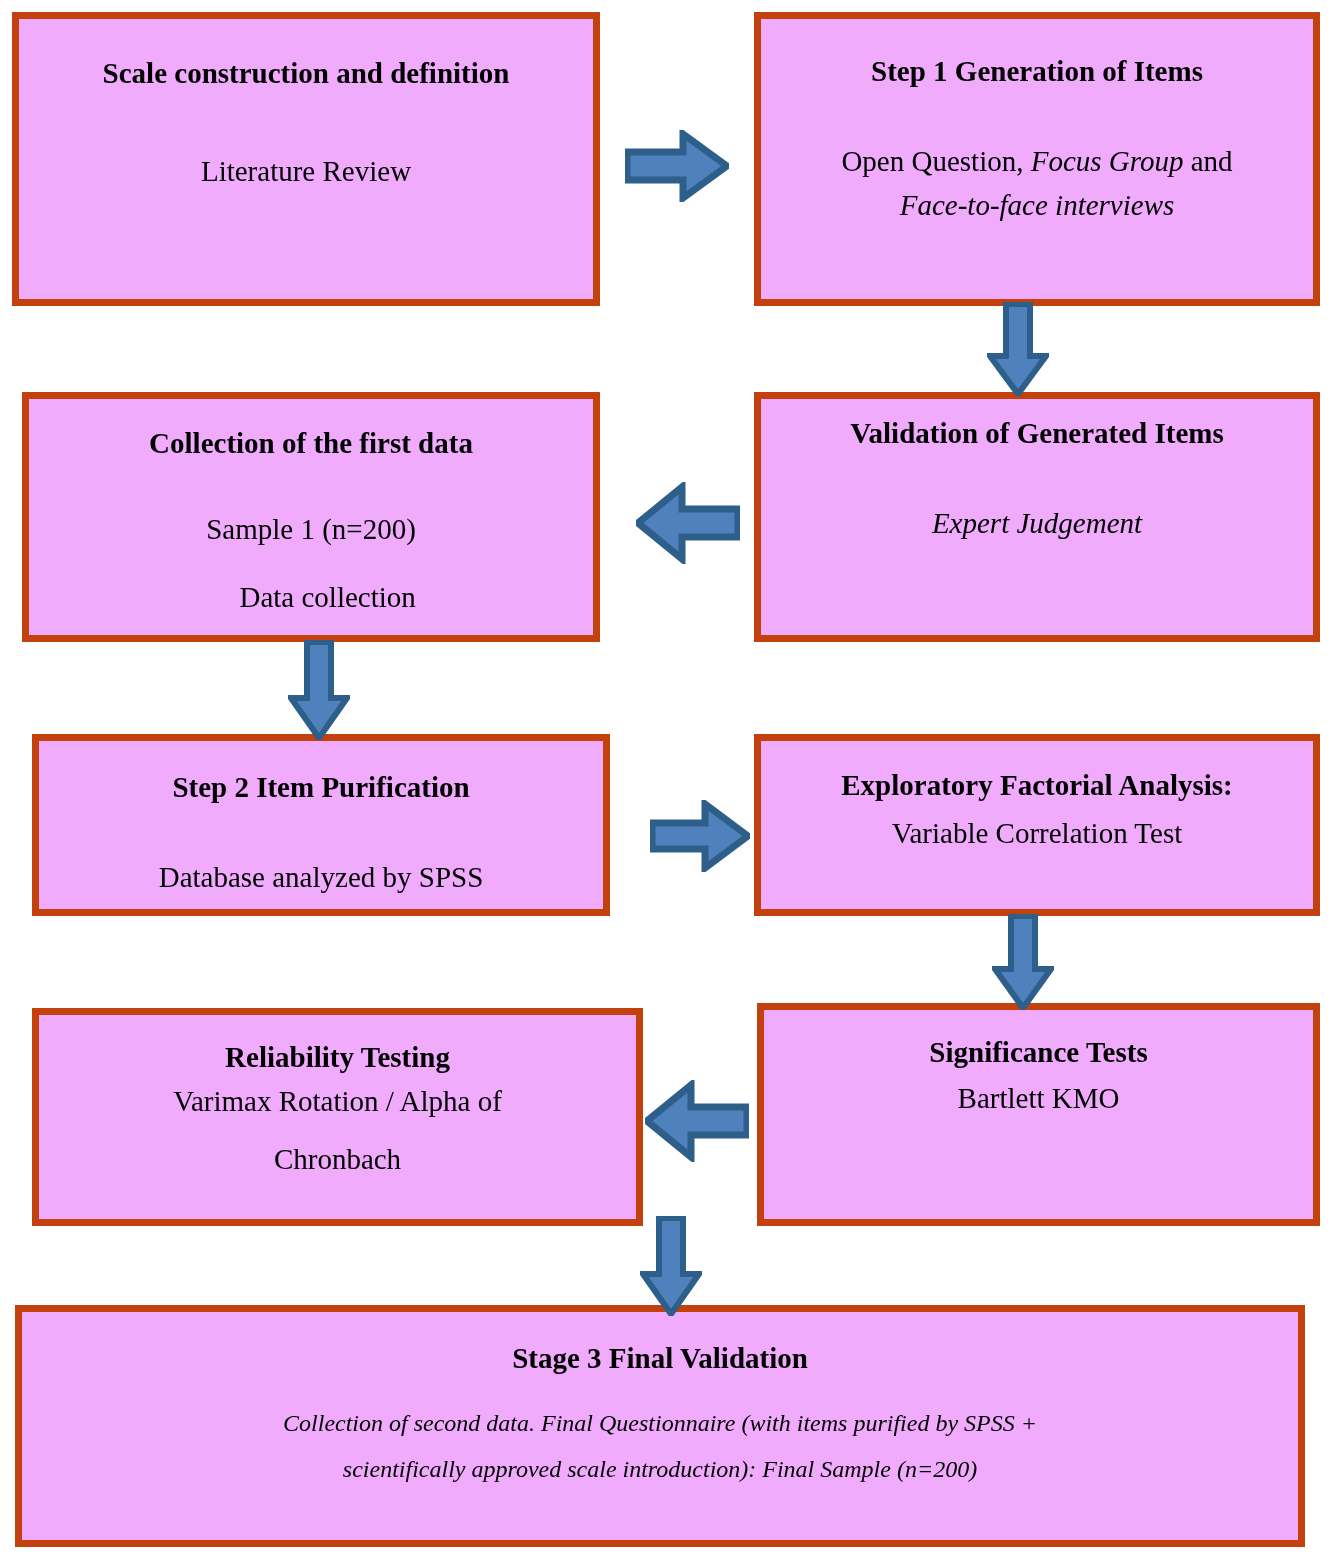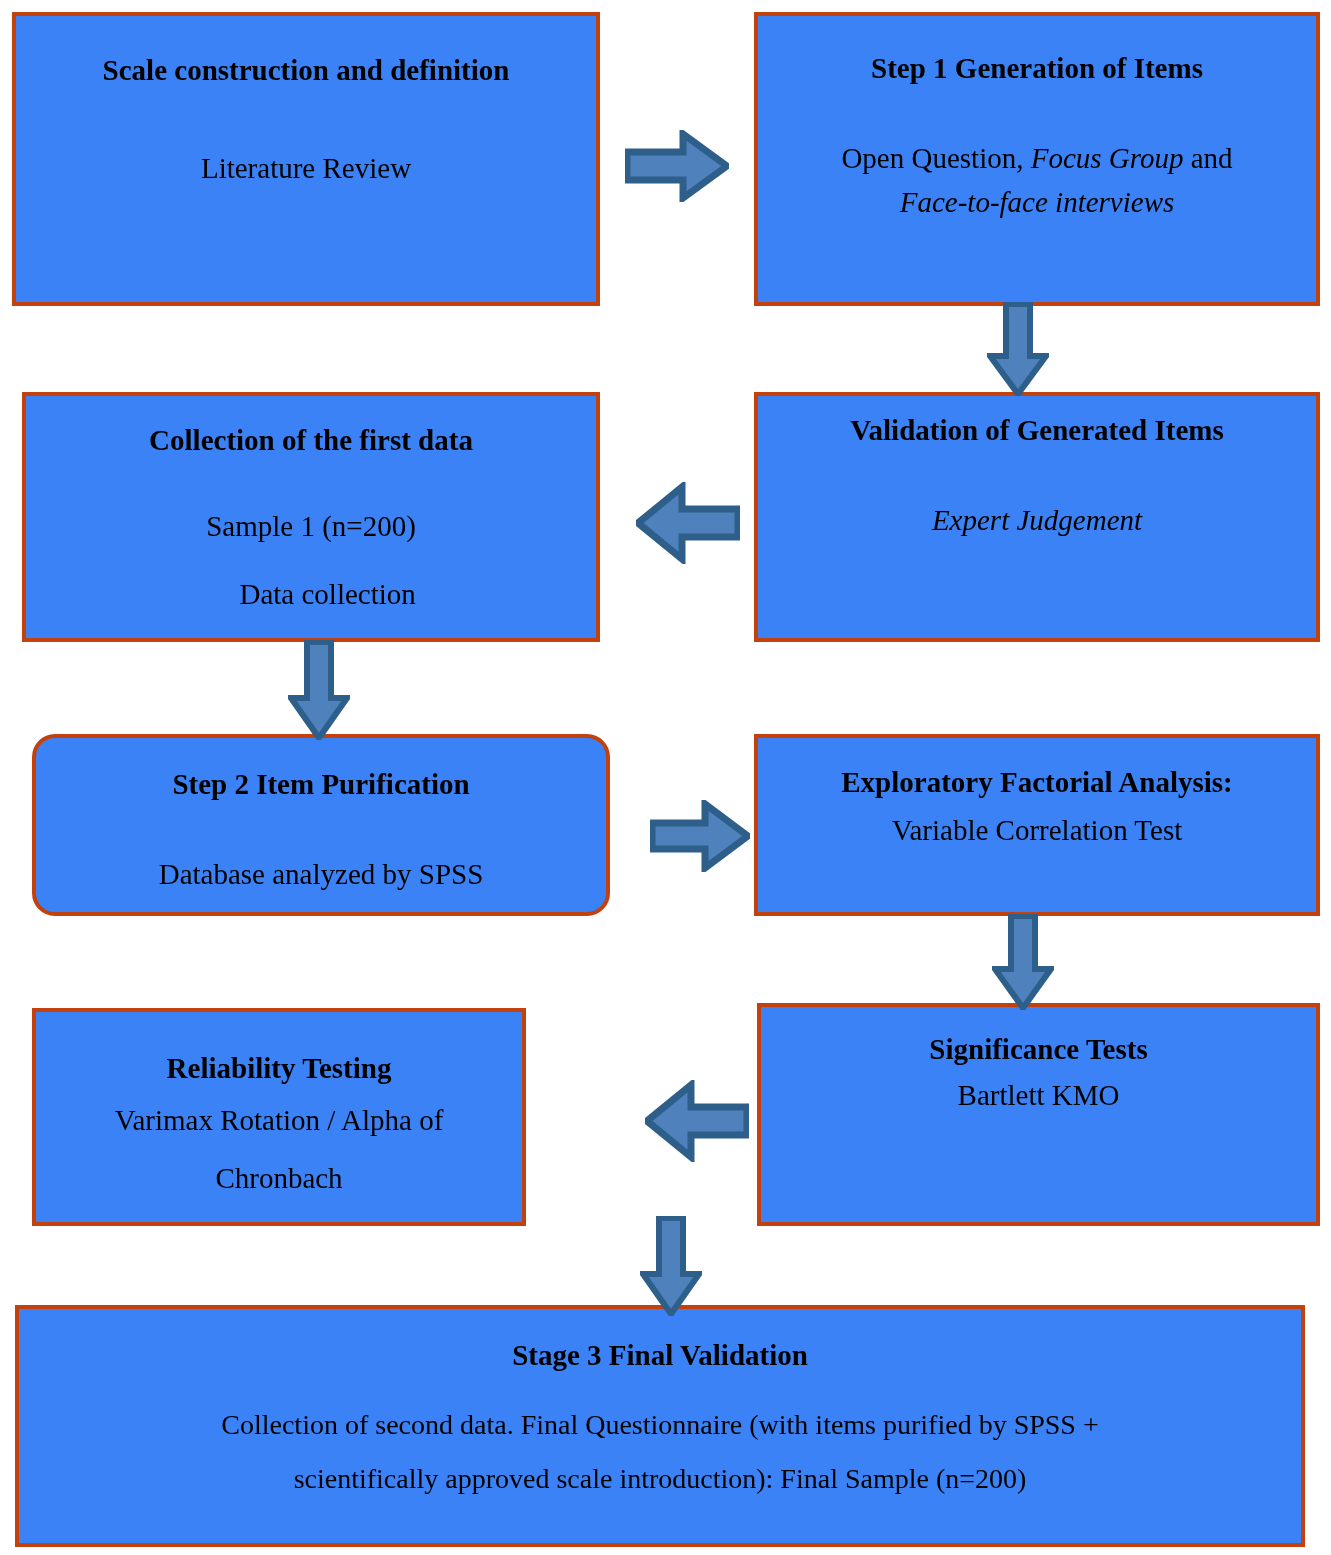--- a/index.html
+++ b/index.html
@@ -16,22 +16,22 @@
     width: 1331px;
     height: 1555px;
     background: #ffffff;
     overflow: hidden;
   }
 
   
   .node {
     position: absolute;
     box-sizing: border-box;
-    background: #3b82f6;
-    border: 4px solid #c2410c;
+    background: #f0abfc;
+    border: 7px solid #c2410c;
     display: flex;
     flex-direction: column;
     align-items: center;
     text-align: center;
     overflow: hidden;
   }
   .node .title {
     font-weight: bold;
     font-size: 29px;
     line-height: 1.15;
@@ -54,35 +54,35 @@
   #node-step1            { left: 754px; top: 12px;   width: 566px;  height: 294px; padding-top: 36px; }
   #node-step1 .body      { margin-top: 52px; }
 
   #node-collection       { left: 22px;  top: 392px;  width: 578px;  height: 250px; padding-top: 28px; }
   #node-collection .body { margin-top: 48px; }
   #node-collection .body .line2 { display:block; margin-top: 24px; text-align: right; }
 
   #node-validation       { left: 754px; top: 392px;  width: 566px;  height: 250px; padding-top: 18px; }
   #node-validation .body { margin-top: 52px; }
 
-  #node-step2            { left: 32px;  top: 734px;  width: 578px;  height: 182px; padding-top: 30px; border-radius: 23px; }
+  #node-step2            { left: 32px;  top: 734px;  width: 578px;  height: 182px; padding-top: 30px; }
   #node-step2 .body      { margin-top: 52px; }
 
   #node-efa              { left: 754px; top: 734px;  width: 566px;  height: 182px; padding-top: 28px; }
   #node-efa .body        { margin-top: 10px; }
 
-  #node-reliability      { left: 32px;  top: 1008px; width: 494px;  height: 218px; padding-top: 40px; gap: 8px; }
+  #node-reliability      { left: 32px;  top: 1008px; width: 611px;  height: 218px; padding-top: 26px; }
   #node-reliability .body{ margin-top: 6px; }
   #node-reliability .body .line2 { display:block; margin-top: 14px; }
 
   #node-significance     { left: 757px; top: 1003px; width: 563px;  height: 223px; padding-top: 26px; }
   #node-significance .body { margin-top: 8px; }
 
   #node-stage3           { left: 15px;  top: 1305px; width: 1290px; height: 242px; padding-top: 30px; }
-  #node-stage3 .body     { margin-top: 26px; font-size: 28px; line-height: 1.9; }
+  #node-stage3 .body     { margin-top: 26px; font-size: 24px; line-height: 1.9; font-style: italic; }
 
   
   .arrow {
     position: absolute;
     display: block;
   }
   .arrow svg { display: block; width: 100%; height: 100%; }
 
   #arrow-1 { left: 625px; top: 130px;  width: 104px; height: 72px; }
   #arrow-2 { left: 987px; top: 302px;  width: 62px;  height: 94px; }

